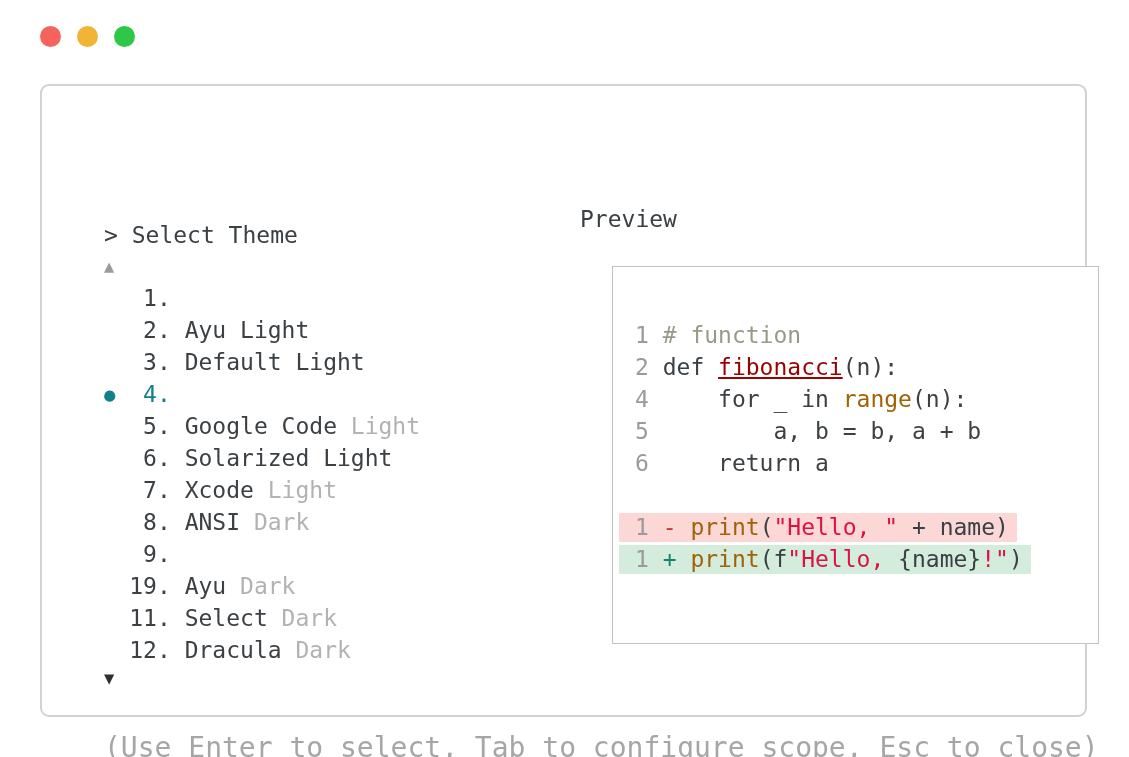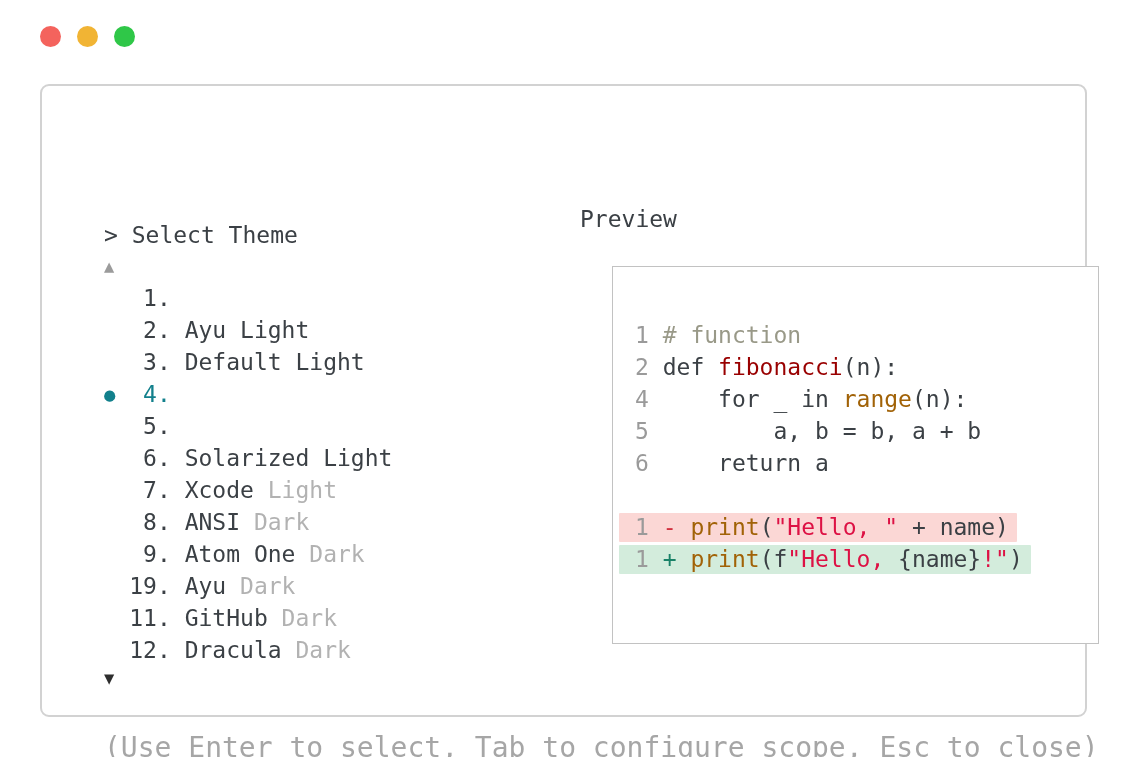--- a/index.html
+++ b/index.html
@@ -50,21 +50,21 @@
   .crow .wrap{display:inline-block;padding-left:16px;}
   .crow .ln{display:inline-block;width:1ch;text-align:right;margin-right:1ch;color:#9a9a9a;}
   .crow .sign{display:inline-block;width:1ch;margin-right:1ch;}
   .wrap.del,.wrap.ins{line-height:29px;padding:0 8px 0 16px;border-radius:1px;}
   .wrap.del{background:#fbd7d5;}
   .wrap.ins{background:#d3ecdc;}
   .sign.minus{color:#d1303f;}
   .sign.plus{color:#1a8268;}
   .tok-plain{color:#3b4045;}
   .tok-comment{color:#999988;}
-  .tok-function{color:#990000;}
+  .tok-function{color:#990000;text-decoration:underline;}
   .tok-number{color:#009999;}
   .tok-builtin{color:#a16207;}
   .tok-string{color:#dd1144;}
 
   #footer-hint{
     position:absolute;left:62px;top:645px;font-size:28px;color:#a6a6a6;white-space:pre;
   }
 </style>
 </head>
 <body>
@@ -79,27 +79,27 @@
   <div class="mono-title" id="picker-title">&gt; Select Theme</div>
   <div class="mono-title" id="preview-title">Preview</div>
 
   <div class="scroll-glyph" id="scroll-up">▲</div>
 
   <div id="theme-list">
       <div class="theme-row"><span class="marker">●</span><span class="num">1.</span></div>
       <div class="theme-row"><span class="marker">●</span><span class="num">2.</span><span class="label"><span>Ayu Light</span></span></div>
       <div class="theme-row"><span class="marker">●</span><span class="num">3.</span><span class="label"><span>Default Light</span></span></div>
       <div class="theme-row selected"><span class="marker">●</span><span class="num">4.</span></div>
-      <div class="theme-row"><span class="marker">●</span><span class="num">5.</span></div>
+      <div class="theme-row"><span class="marker">●</span><span class="num">5.</span><span class="label"><span>Google Code</span><span class="dim"> Light</span></span></div>
       <div class="theme-row"><span class="marker">●</span><span class="num">6.</span><span class="label"><span>Solarized Light</span></span></div>
       <div class="theme-row"><span class="marker">●</span><span class="num">7.</span><span class="label"><span>Xcode</span><span class="dim"> Light</span></span></div>
       <div class="theme-row"><span class="marker">●</span><span class="num">8.</span><span class="label"><span>ANSI</span><span class="dim"> Dark</span></span></div>
-      <div class="theme-row"><span class="marker">●</span><span class="num">9.</span><span class="label"><span>Atom One</span><span class="dim"> Dark</span></span></div>
+      <div class="theme-row"><span class="marker">●</span><span class="num">9.</span></div>
       <div class="theme-row"><span class="marker">●</span><span class="num">19.</span><span class="label"><span>Ayu</span><span class="dim"> Dark</span></span></div>
-      <div class="theme-row"><span class="marker">●</span><span class="num">11.</span><span class="label"><span>GitHub</span><span class="dim"> Dark</span></span></div>
+      <div class="theme-row"><span class="marker">●</span><span class="num">11.</span><span class="label"><span>Select</span><span class="dim"> Dark</span></span></div>
       <div class="theme-row"><span class="marker">●</span><span class="num">12.</span><span class="label"><span>Dracula</span><span class="dim"> Dark</span></span></div>
     </div>
 
   <div class="scroll-glyph" id="scroll-down">▼</div>
 
   <div class="preview-box">
     <div id="code-block">
         <div class="crow"><span class="wrap"><span class="ln">1</span><span class="tok-comment"># function</span></span></div>
         <div class="crow"><span class="wrap"><span class="ln">2</span><span class="tok-plain">def </span><span class="tok-function">fibonacci</span><span class="tok-plain">(n):</span></span></div>
         <div class="crow"><span class="wrap"><span class="ln">4</span><span class="tok-plain">    for _ in </span><span class="tok-builtin">range</span><span class="tok-plain">(n):</span></span></div>

